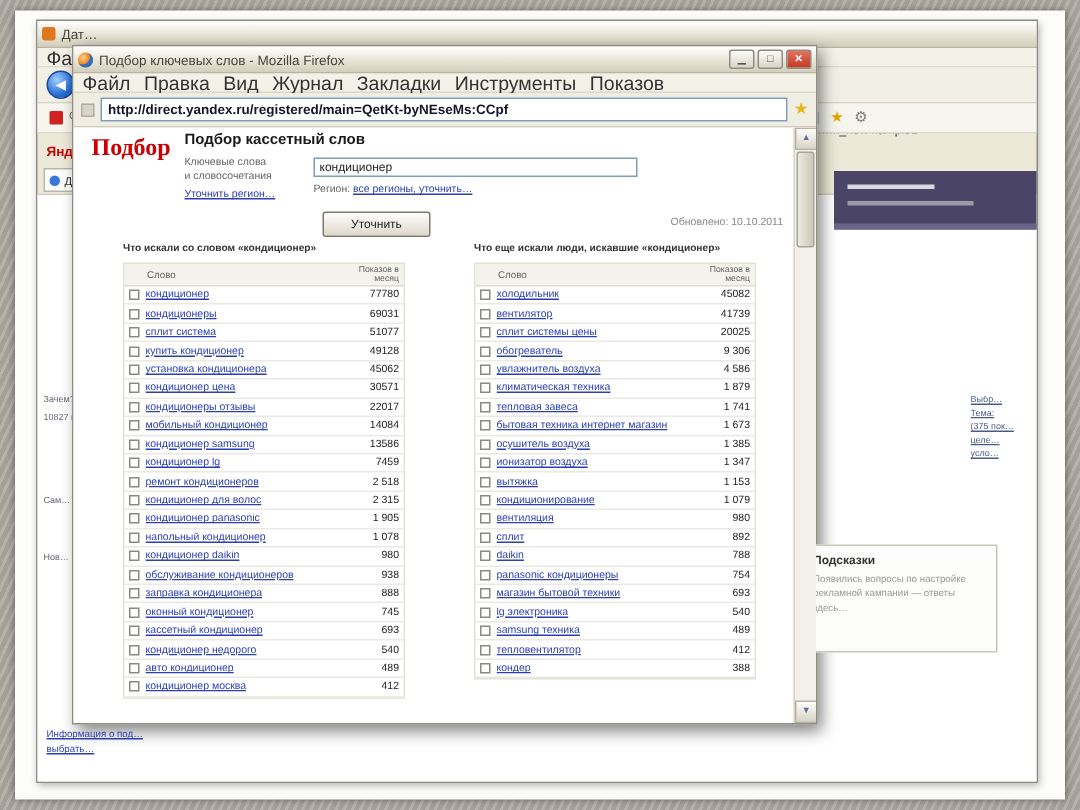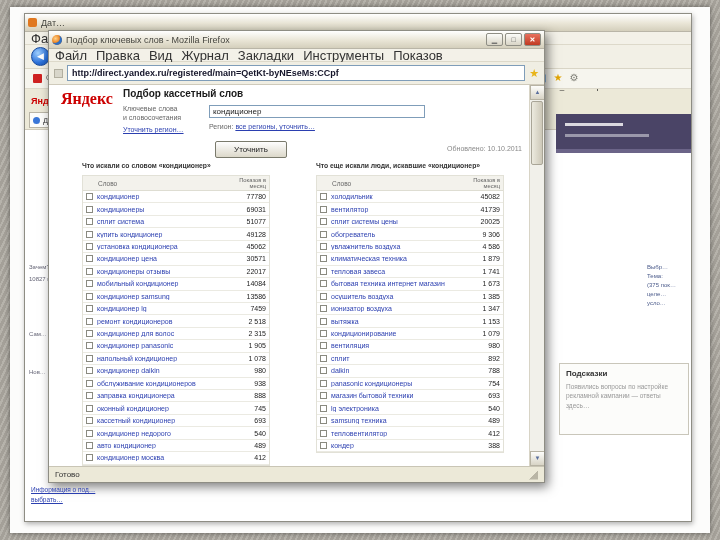--- a/index.html
+++ b/index.html
@@ -38,21 +38,21 @@
   .tab span{font-size:7.5px;color:#333}
   .bw-page{position:absolute;left:0;top:115px;width:100%;height:392px;background:#fff;border-top:1px solid #cfcabb}
   .pband{position:absolute;left:531px;top:100px;width:135px;height:39px;background:#4a4466;z-index:2}
   .pband .l1,.pband .l2{position:absolute;left:9px;height:3px;background:rgba(255,255,255,.8)}
   .pband .l1{top:9px;width:58px}
   .pband .l2{top:20px;width:84px;background:rgba(255,255,255,.45)}
   .pband::after{content:"";position:absolute;left:0;bottom:0;width:100%;height:4px;background:#6b6488}
   .noteL{position:absolute;font-size:6px;color:#667;white-space:nowrap;max-width:34px;overflow:hidden}
   .rightnotes{position:absolute;left:622px;top:250px;width:44px;display:flex;flex-direction:column;gap:3px;z-index:2}
   .rightnotes span{font-size:6px;color:#4a5a8a;white-space:nowrap;overflow:hidden;text-decoration:underline}
-  .tips{position:absolute;left:534px;top:349px;width:130px;height:72px;border:1px solid #c9c6ba;background:#fcfcfa;padding:5px 6px;z-index:2}
+  .tips{position:absolute;left:510px;top:349px;width:130px;height:72px;border:1px solid #c9c6ba;background:#fcfcfa;padding:5px 6px;z-index:2}
   .tips .tt{font-size:8px;font-weight:bold;color:#333}
   .tips .tb{font-size:6.5px;color:#999;margin-top:4px;line-height:1.45}
   .blink{position:absolute;font-size:6.5px;color:#2b3fb0;text-decoration:underline;white-space:nowrap;z-index:2}
 
   
   #fw{left:38px;top:23px;width:497px;height:453px;display:flex;flex-direction:column;box-shadow:3px 4px 10px rgba(0,0,0,.5)}
   .fficon{width:10px;height:10px;border-radius:50%;flex:none;
     background:radial-gradient(circle at 35% 35%,#ffd28a,#e8760f 55%,#9c4a08);box-shadow:inset -2px -2px 0 #2d6fc4}
   .navbar{height:23px;background:#f0eee3;border-bottom:1px solid #cfcabb;display:flex;align-items:center;padding:0 5px;gap:4px}
   .favsq{width:9px;height:9px;background:#d8d6ca;border:1px solid #b2afa0;flex:none}
@@ -176,21 +176,21 @@
         </div>
       <div class="navbar">
         <span class="favsq"></span>
         <div class="urlbox">
           <span>http://direct.yandex.ru/registered/main=QetKt-byNEseMs:CCpf</span>
         </div>
         <span class="starbtn">★</span>
       </div>
 
       <div class="fw-content">
-        <span class="logo">Яндекс</span>
+        <span class="logo">Подбор</span>
         <span class="heading">Подбор кассетный слов</span>
 
         <span class="flbl" style="left:74px;top:20px">Ключевые слова</span>
         <span class="flbl" style="left:74px;top:29px">и словосочетания</span>
         <span class="flink" style="left:74px;top:41px">Уточнить регион…</span>
 
         <input class="qinput" value="кондиционер" style="">
 
         <div class="regionline">
           <span>Регион:</span>
@@ -479,20 +479,16 @@
             </div>
         </div>
 
         <div class="sb">
           <div class="sbbtn up">▲</div>
           <div class="sbthumb"></div>
           <div class="sbbtn down">▼</div>
         </div>
       </div>
 
-      <div class="statusbar">
-        <span>Готово</span>
-        <span class="grip"></span>
-      </div>
     </div>
 
   </div>
 </div>
 
 </body></html>

